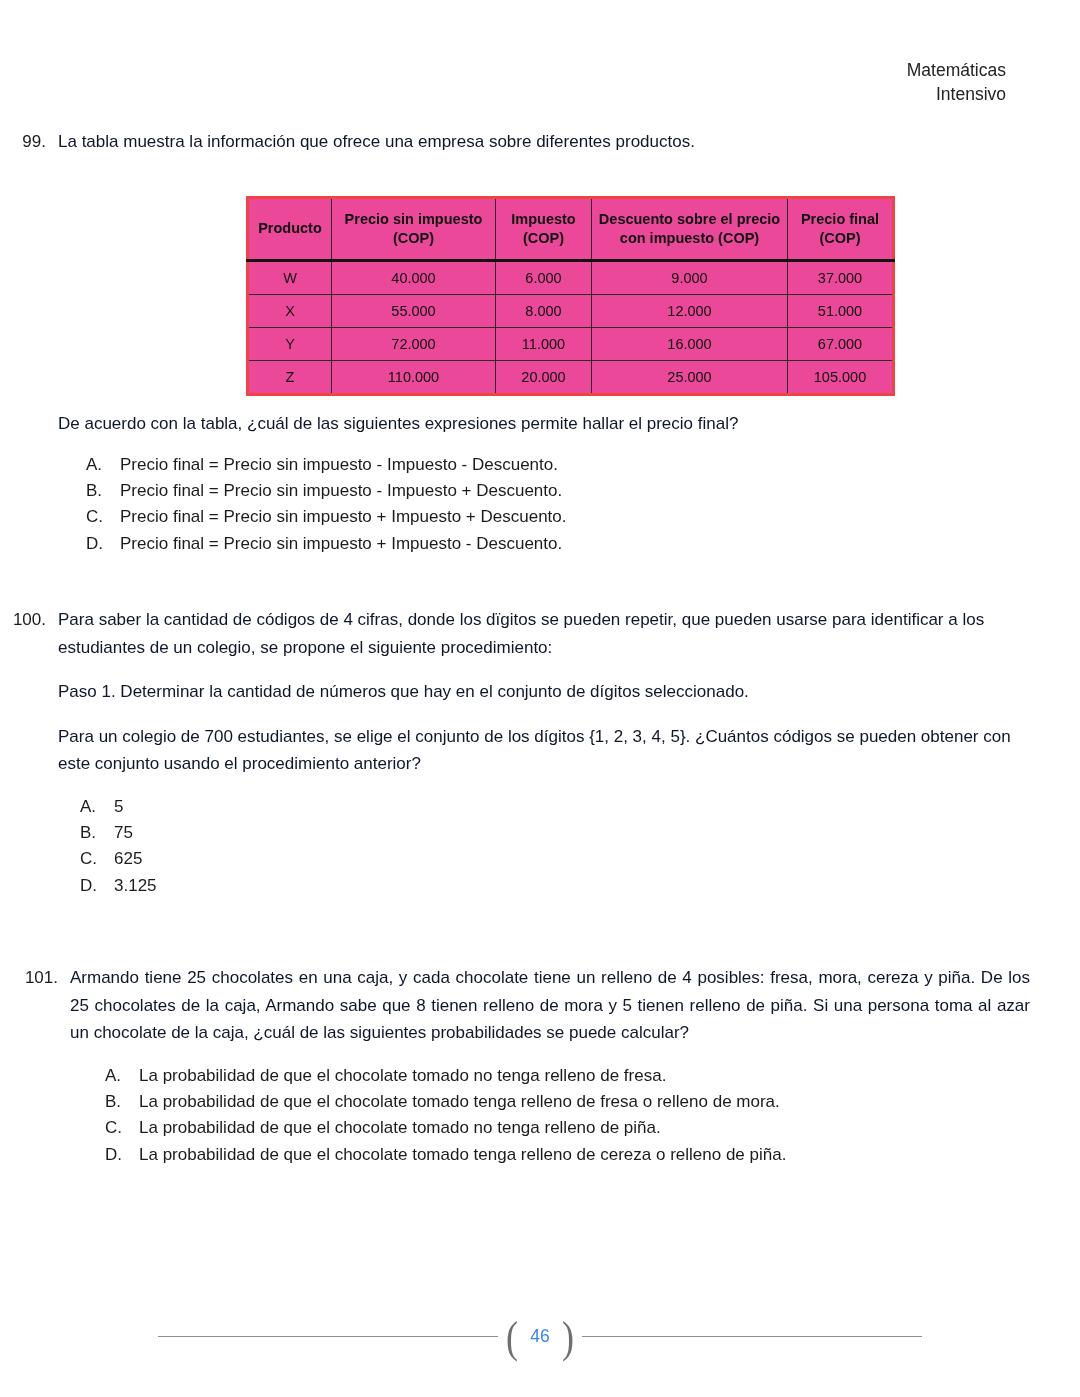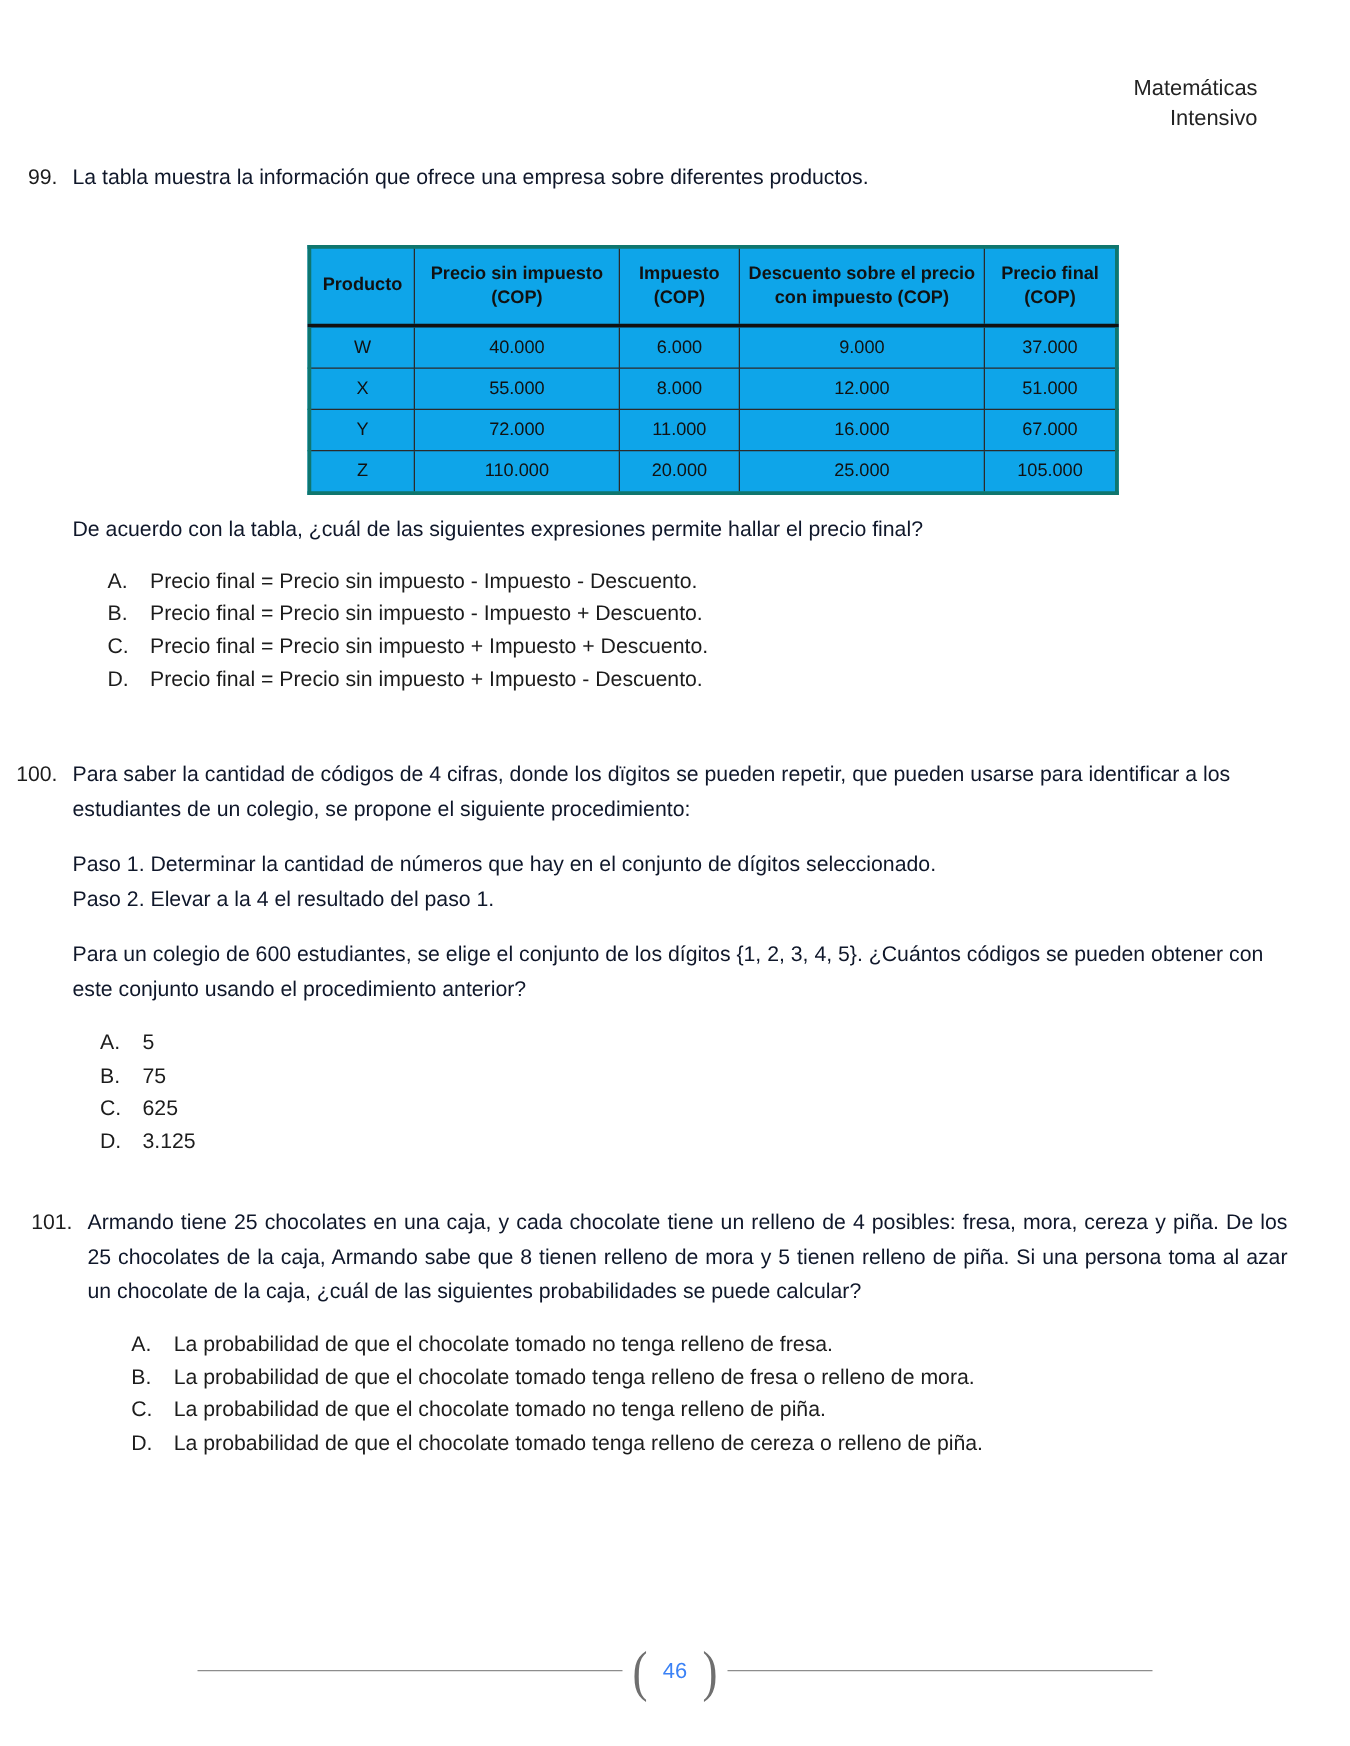--- a/index.html
+++ b/index.html
@@ -98,22 +98,22 @@
   
   .table-wrap {
     position: absolute;
     left: 246px;
     top: 196px;
     width: 646px;
   }
   table.data-table {
     border-collapse: collapse;
     width: 646px;
-    background: #0ea5e9;
-    border: 3px solid #0f766e;
+    background: #ec4899;
+    border: 3px solid #ef4444;
     table-layout: fixed;
   }
   table.data-table th,
   table.data-table td {
     border: 1px solid #2b2b2b;
     text-align: center;
     vertical-align: middle;
     color: #111111;
   }
   table.data-table thead th {
@@ -273,22 +273,21 @@
       </div>
     </div>
   </div>
 
   <div class="question" style="top:606px;">
     <div class="q-row">
       <div class="q-num">100.</div>
       <div class="q-body">
         <p class="q-text">Para saber la cantidad de códigos de 4 cifras, donde los dïgitos se pueden repetir, que pueden usarse para identificar a los estudiantes de un colegio, se propone el siguiente procedimiento:</p>
         <p class="q-text para-gap">Paso 1. Determinar la cantidad de números que hay en el conjunto de dígitos seleccionado.</p>
-        <p class="q-text">Paso 2. Elevar a la 4 el resultado del paso 1.</p>
-        <p class="q-text para-gap">Para un colegio de 600 estudiantes, se elige el conjunto de los dígitos {1, 2, 3, 4, 5}. ¿Cuántos códigos se pueden obtener con este conjunto usando el procedimiento anterior?</p>
+        <p class="q-text para-gap">Para un colegio de 700 estudiantes, se elige el conjunto de los dígitos {1, 2, 3, 4, 5}. ¿Cuántos códigos se pueden obtener con este conjunto usando el procedimiento anterior?</p>
         <ul class="options indent-b">
           <li class="opt">
             <span class="opt-letter">A.</span>
             <span class="opt-text">5</span>
           </li>
           <li class="opt">
             <span class="opt-letter">B.</span>
             <span class="opt-text">75</span>
           </li>
           <li class="opt">

